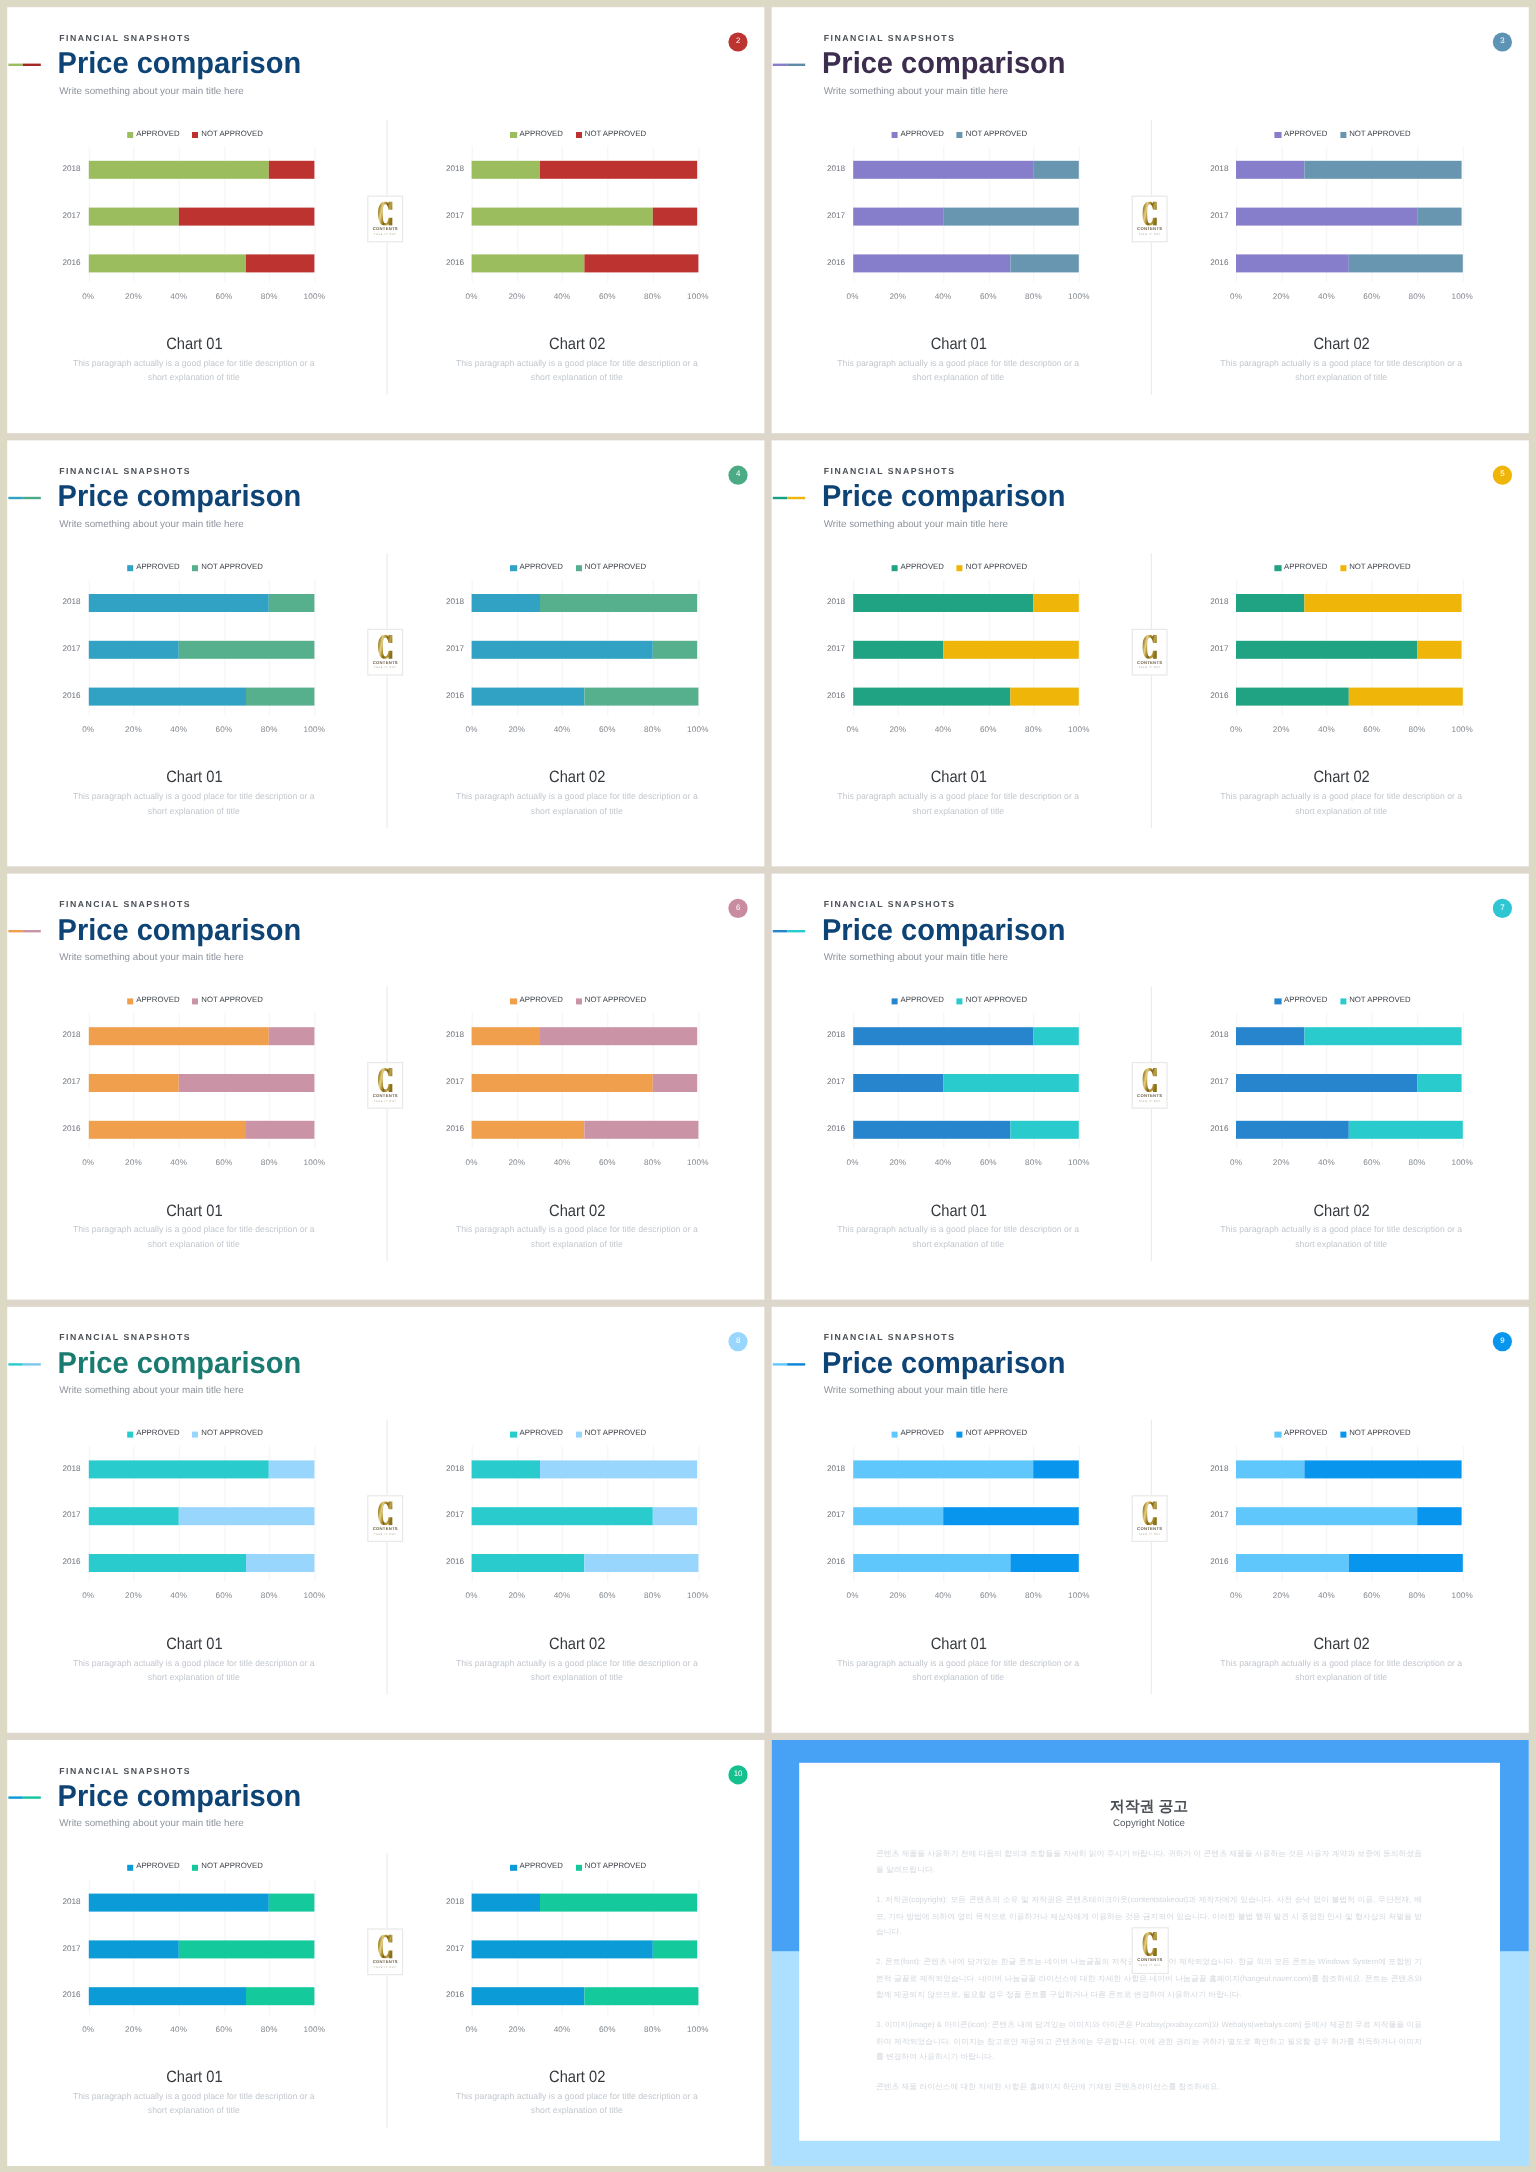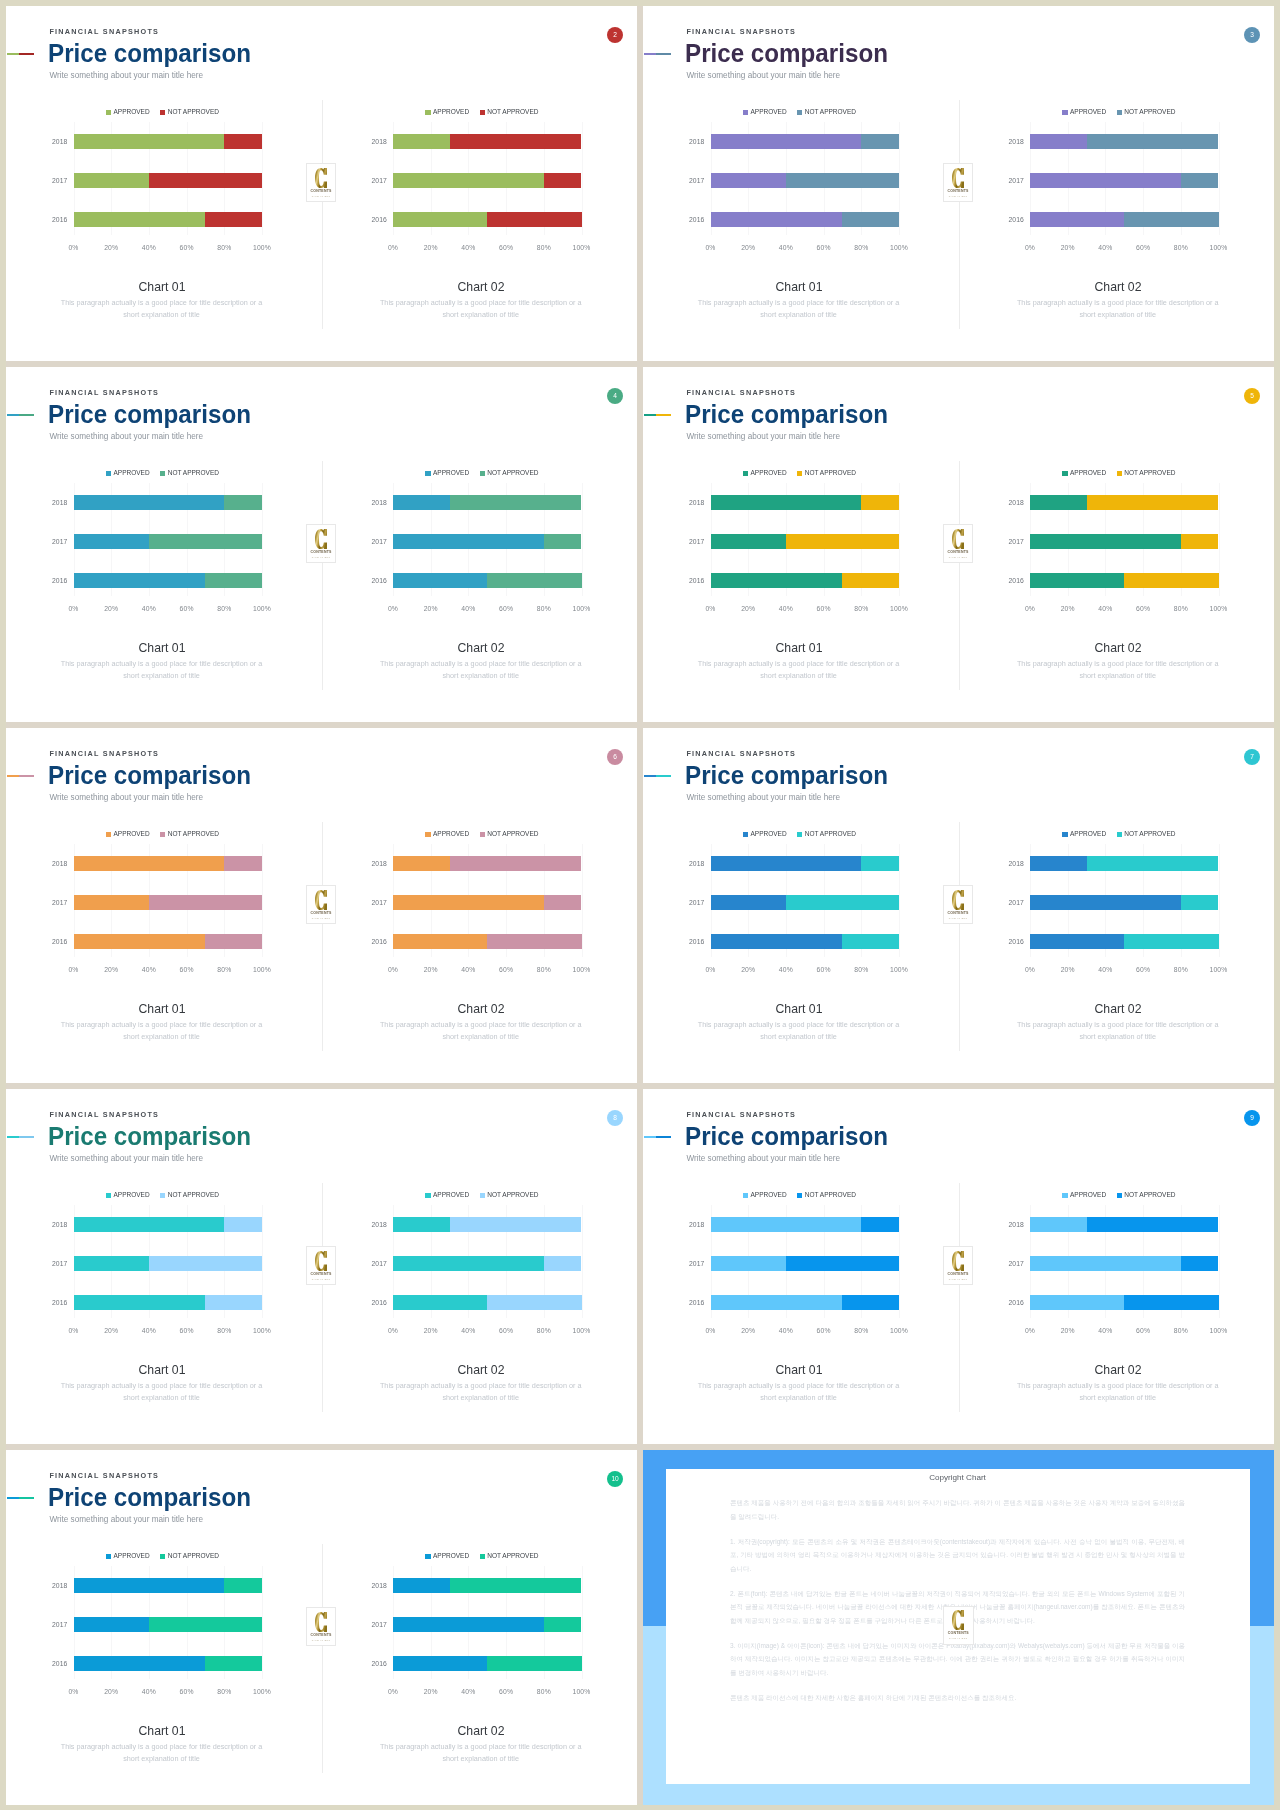--- a/index.html
+++ b/index.html
@@ -1141,21 +1141,22 @@
           </defs>
 <path fill="url(#gC)" d="M62 0 L62 34 L44 34 C42 19 37 11 30.5 11 C23 11 20 23 20 50.5 C20 78 23 90 30.5 90 C37 90 42 82 44 67 L62 67 L62 101 L44 101 L44 93 C39.5 98.5 35 101 28.5 101 C11 101 0 81 0 50.5 C0 20 11 0 28.5 0 C35 0 39.5 2.5 44 8 L44 0 Z"></path>
 </svg>
         <div class="n1">CONTENTS</div>
         <div class="n2">TAKE IT OUT</div>
       </div>
     </div>
     <div class="slide cp">
       <div class="topband"></div>
       <div class="paper">
-        <h2>Copyright Chart</h2>
+        <h1>저작권 공고</h1>
+        <h2>Copyright Notice</h2>
         <div class="body">
           <p>콘텐츠 제품을 사용하기 전에 다음의 합의과 조항들을 자세히 읽어 주시기 바랍니다. 귀하가 이 콘텐츠 제품을 사용하는 것은 사용자 계약과 보증에 동의하셨음을 알려드립니다.</p>
           <p>1. 저작권(copyright): 모든 콘텐츠의 소유 및 저작권은 콘텐츠테이크아웃(contentstakeout)과 제작자에게 있습니다. 사전 승낙 없이 불법적 이용, 무단전재, 배포, 기타 방법에 의하여 영리 목적으로 이용하거나 제삼자에게 이용하는 것은 금지되어 있습니다. 이러한 불법 행위 발견 시 중엄한 민사 및 형사상의 처벌을 받습니다.</p>
           <p>2. 폰트(font): 콘텐츠 내에 담겨있는 한글 폰트는 네이버 나눔글꼴의 저작권이 적용되어 제작되었습니다. 한글 외의 모든 폰트는 Windows System에 포함된 기본적 글꼴로 제작되었습니다. 네이버 나눔글꼴 라이선스에 대한 자세한 사항은 네이버 나눔글꼴 홈페이지(hangeul.naver.com)를 참조하세요. 폰트는 콘텐츠와 함께 제공되지 않으므로, 필요할 경우 정품 폰트를 구입하거나 다른 폰트로 변경하여 사용하시기 바랍니다.</p>
           <p>3. 이미지(image) &amp; 아이콘(icon): 콘텐츠 내에 담겨있는 이미지와 아이콘은 Pixabay(pixabay.com)와 Webalys(webalys.com) 등에서 제공한 무료 저작물을 이용하여 제작되었습니다. 이미지는 참고로만 제공되고 콘텐츠에는 무관합니다. 이에 관한 권리는 귀하가 별도로 확인하고 필요할 경우 허가를 취득하거나 이미지를 변경하여 사용하시기 바랍니다.</p>
           <p>콘텐츠 제품 라이선스에 대한 자세한 사항은 홈페이지 하단에 기재된 콘텐츠라이선스를 참조하세요.</p>
         </div>
       </div>
       <div class="logo">
         <svg width="12.4" height="20.2" viewBox="0 0 62 101">

